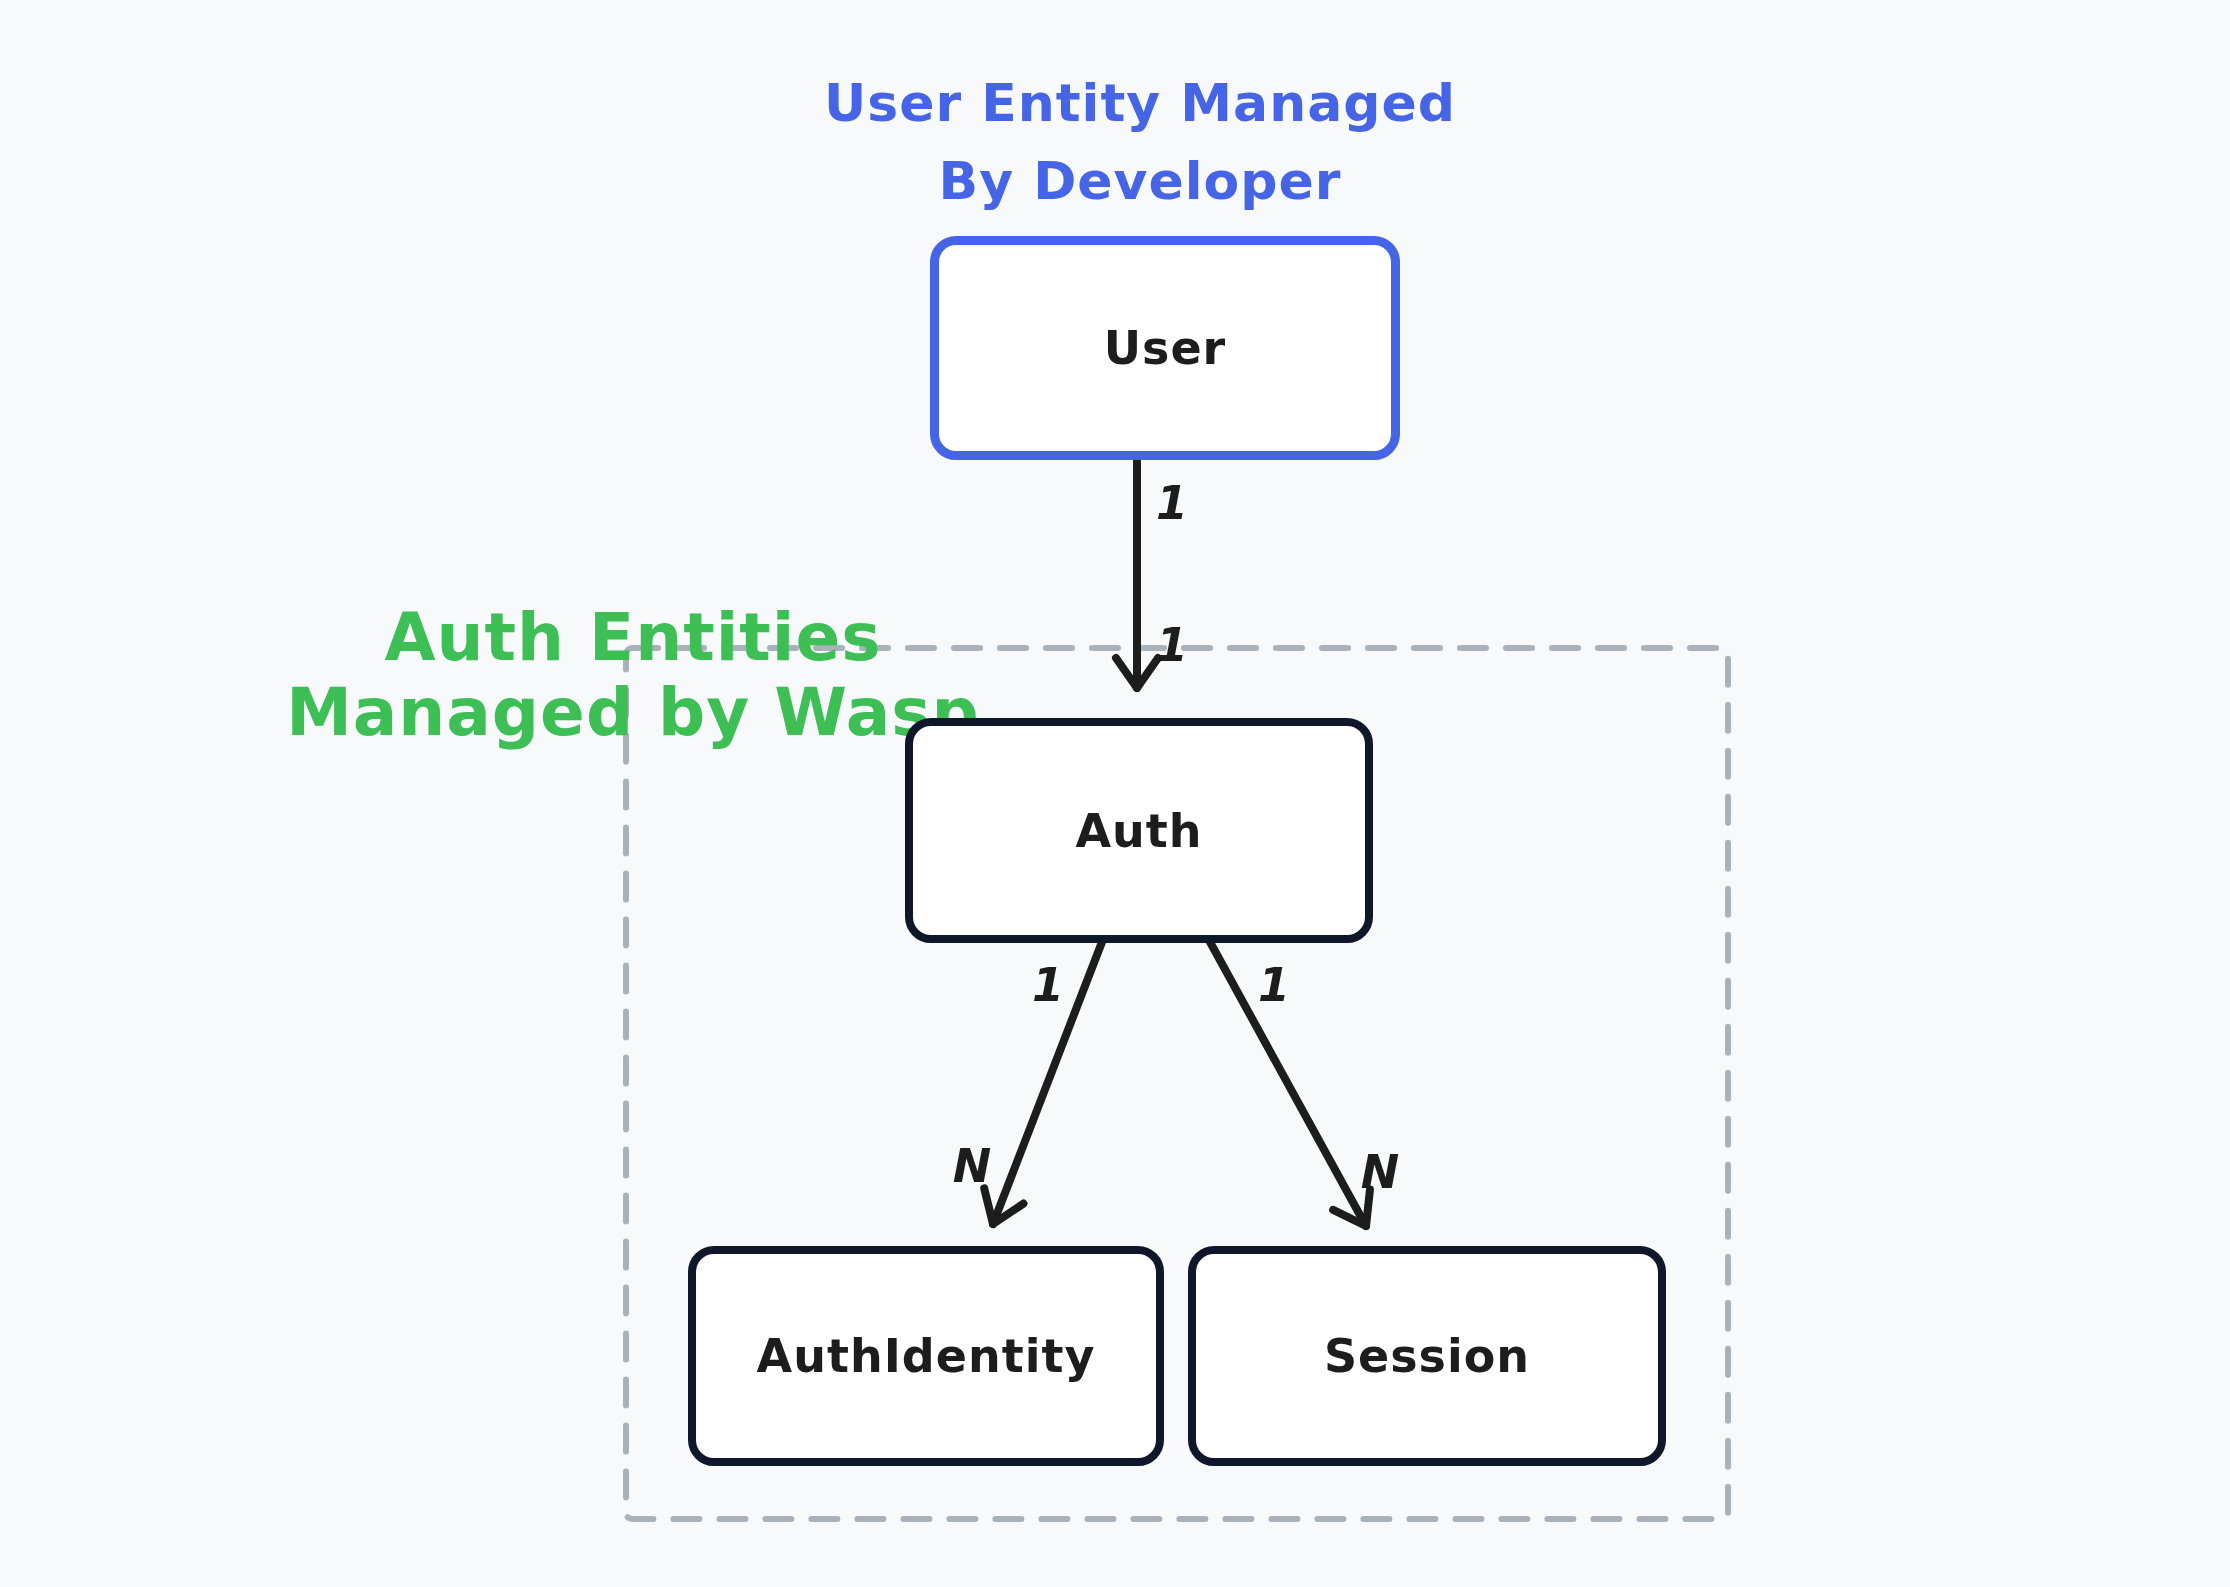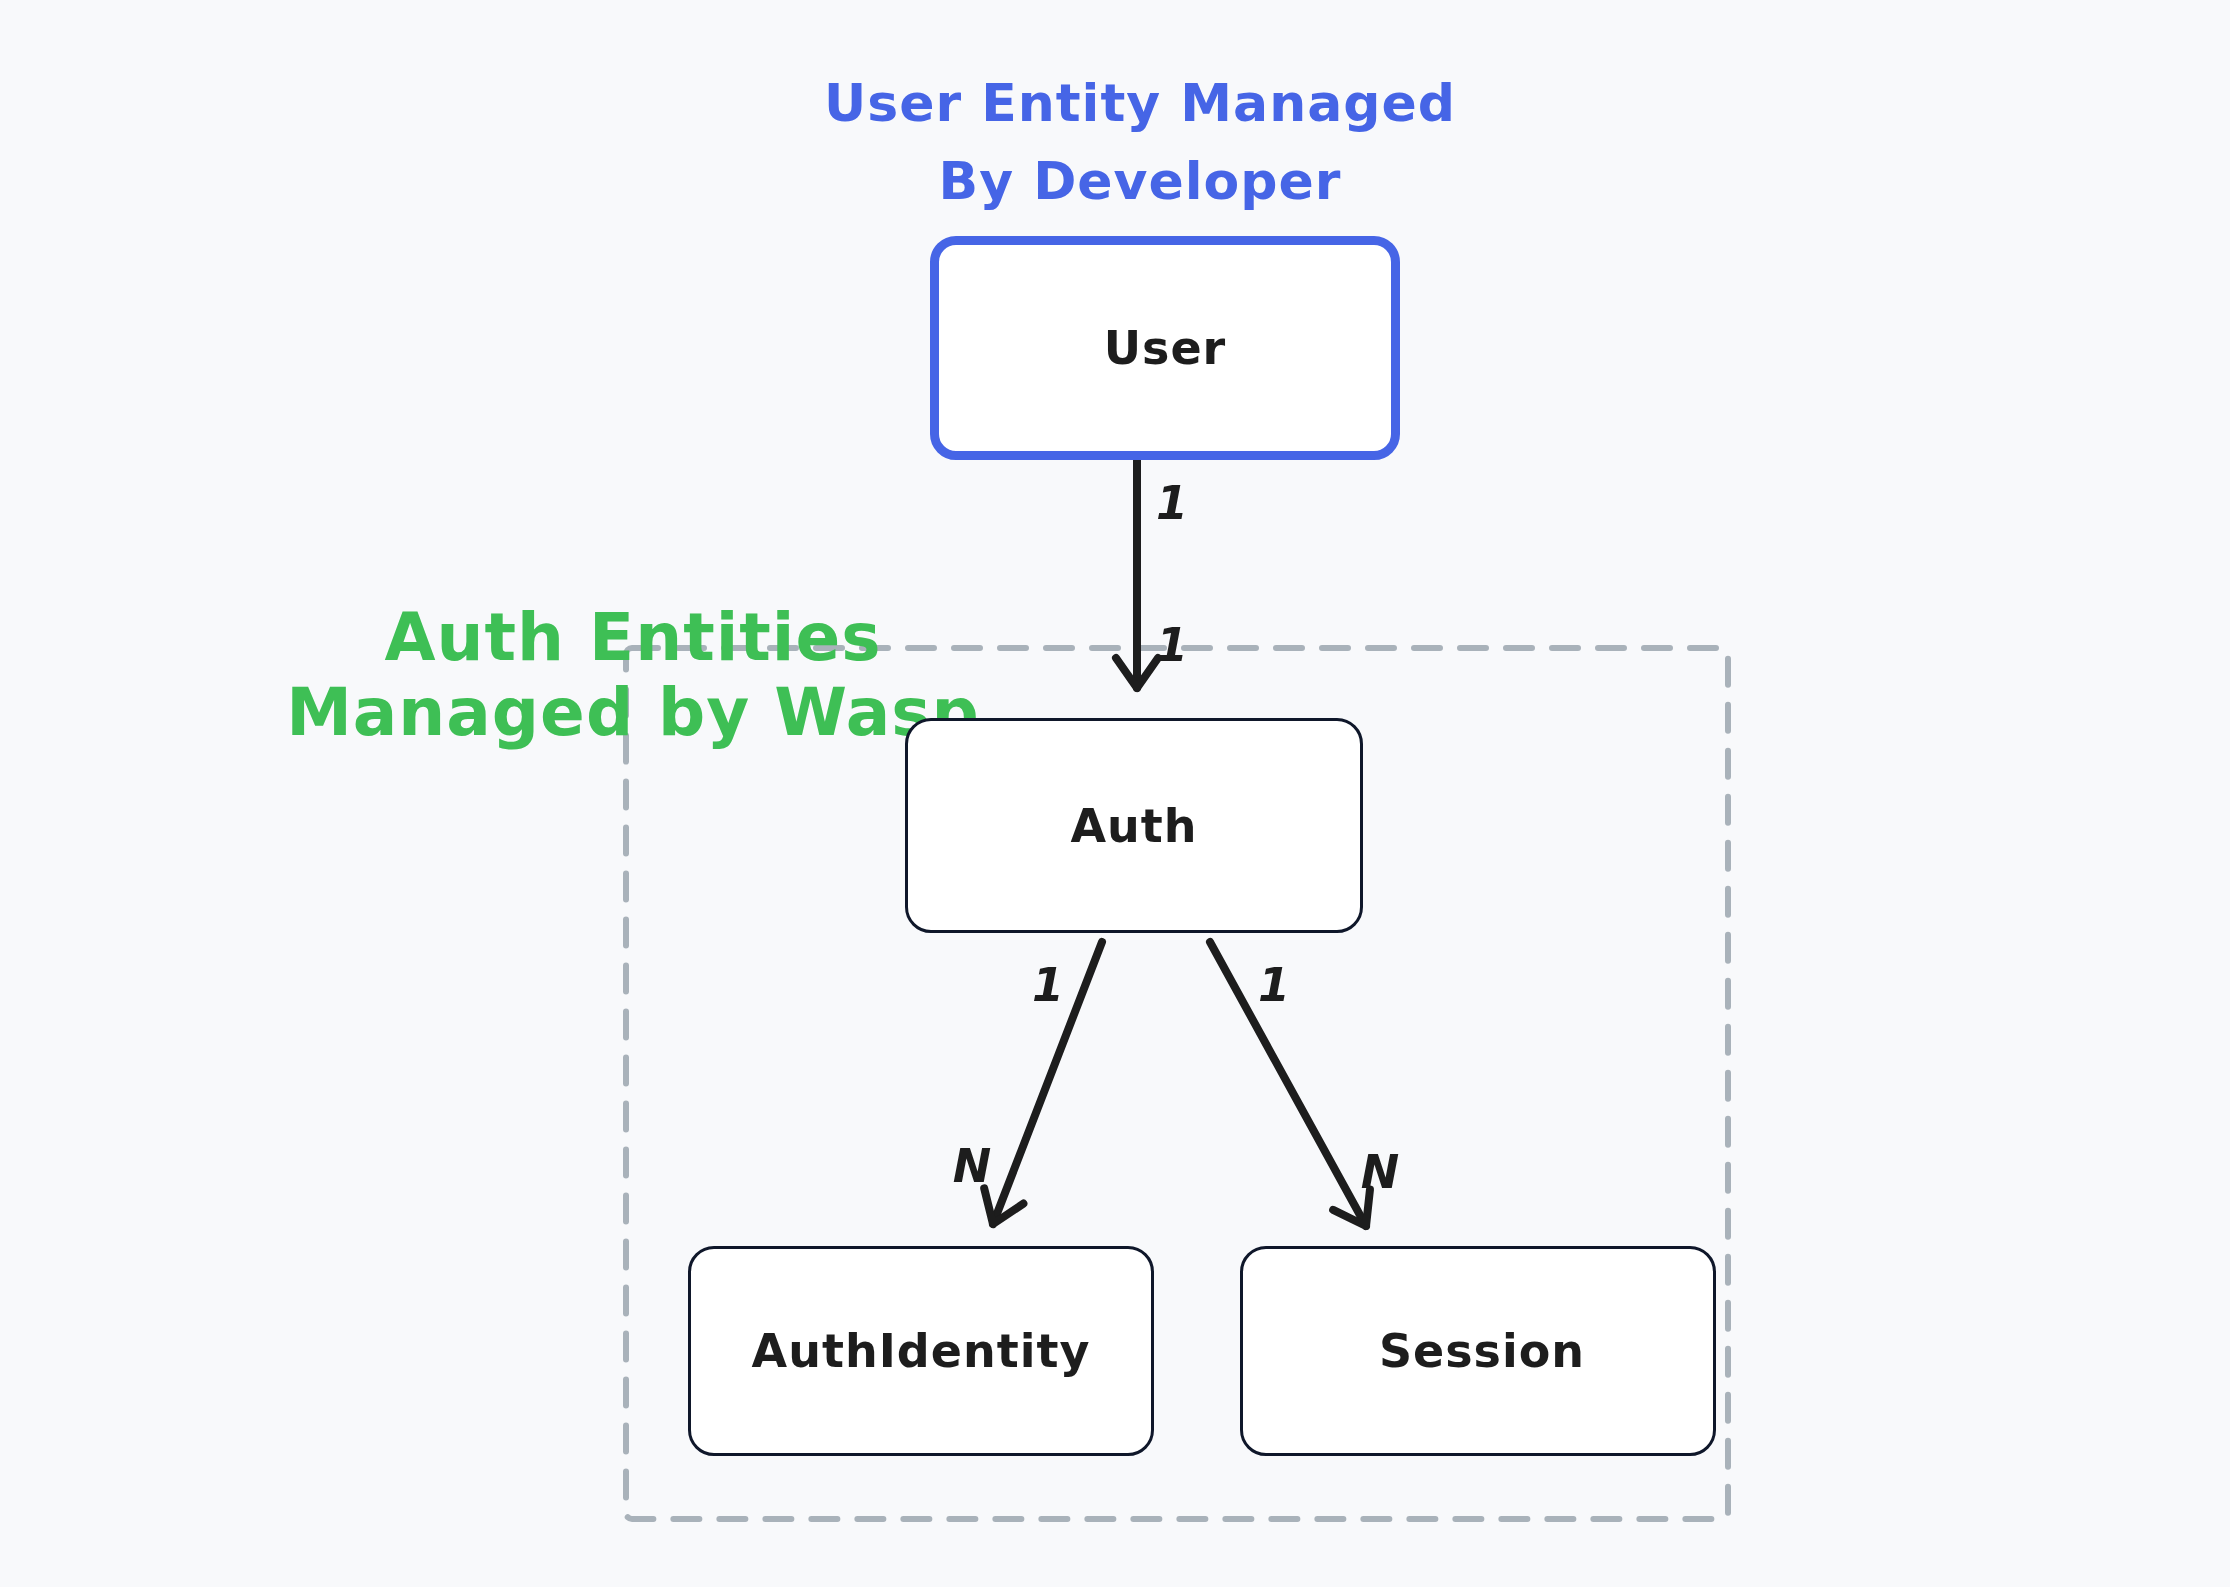--- a/index.html
+++ b/index.html
@@ -32,25 +32,25 @@
     border-radius: 26px;
     display: flex;
     align-items: center;
     justify-content: center;
     color: #1d1d1d;
     font-size: 46px;
     font-weight: 700;
     letter-spacing: 1px;
   }
   .node-blue { border: 9px solid #4665e6; }
-  .node-green { border: 3px solid #0f172a; }
+  .node-green { border: 8px solid #0f172a; }
   .node-user          { left: 905px;  top: 236px;  width: 452px; height: 206px; margin-left: 25px; }
   .node-auth          { left: 905px;  top: 718px;  width: 452px; height: 209px; }
   .node-authidentity  { left: 688px;  top: 1246px; width: 460px; height: 204px; }
-  .node-session       { left: 1240px; top: 1246px; width: 462px; height: 204px; padding-left: 8px; }
+  .node-session       { left: 1188px; top: 1246px; width: 462px; height: 204px; }
   .float-label {
     position: absolute;
     z-index: 2;
     text-align: center;
     font-weight: 700;
     line-height: 78px;
     font-size: 52px;
     letter-spacing: 1px;
     white-space: nowrap;
   }

